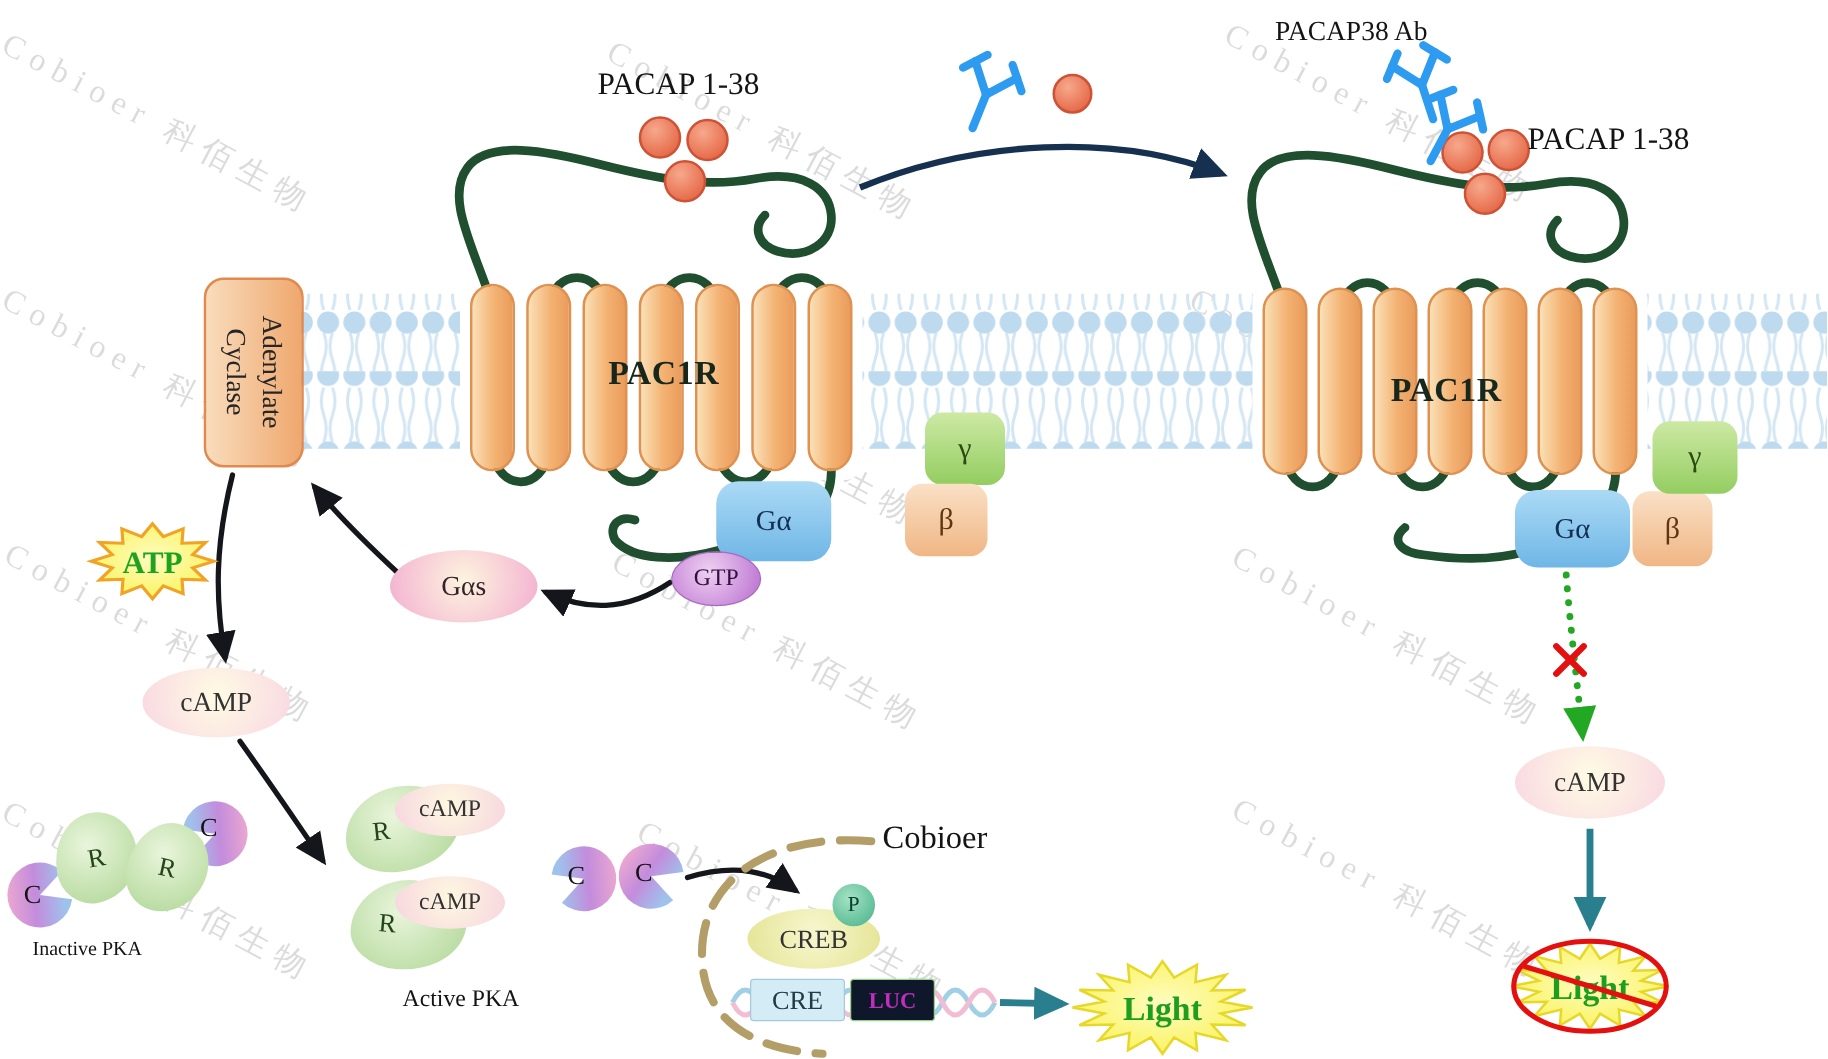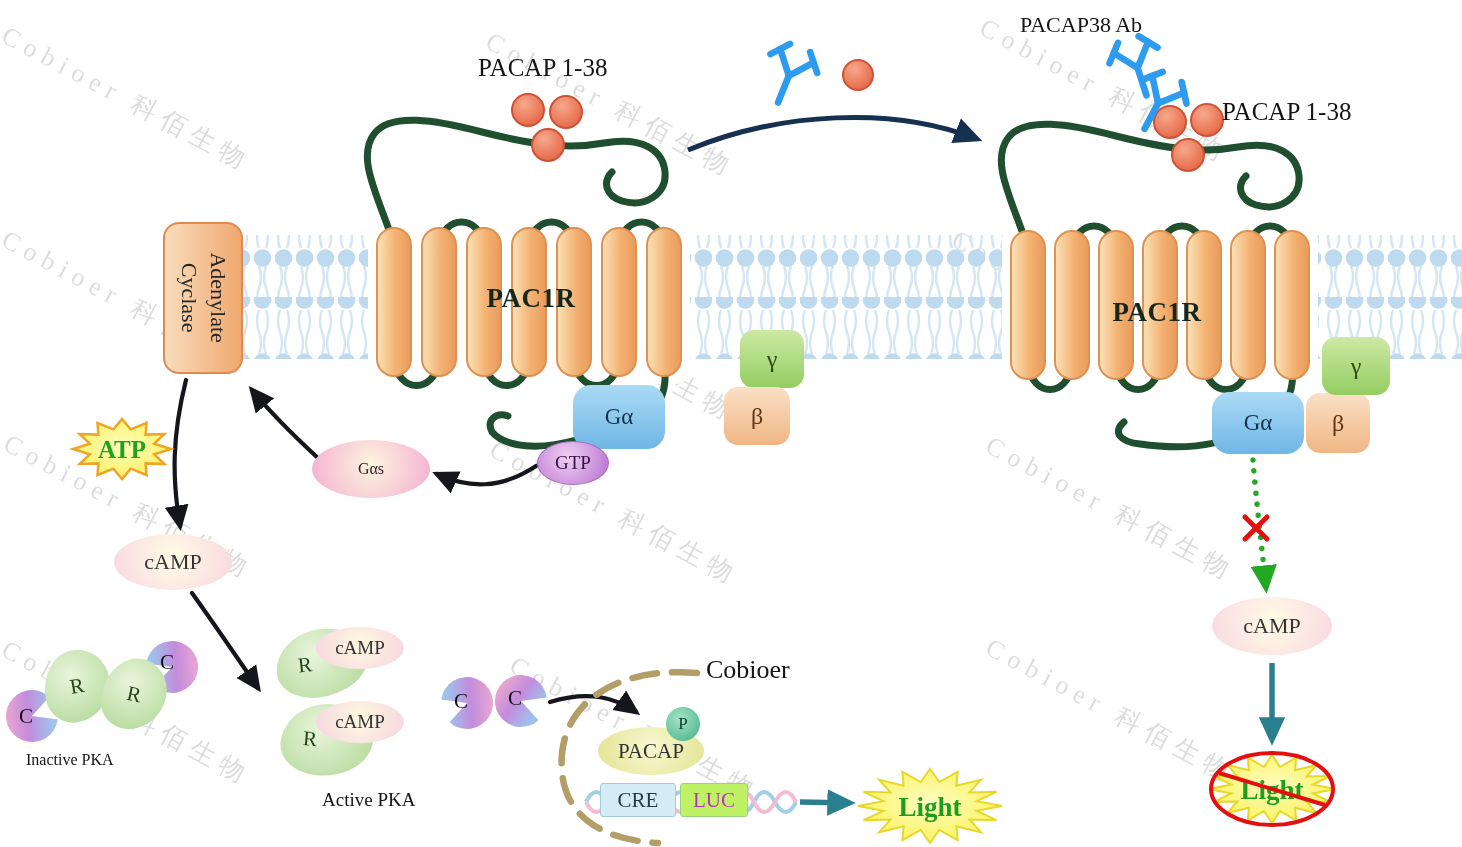--- a/index.html
+++ b/index.html
@@ -11,29 +11,29 @@
 .helix{position:absolute;z-index:2;width:36px;height:150px;border-radius:18px;background:linear-gradient(90deg,#FAE0B6,#F3B272 55%,#EA9C5C);border:2px solid #DE9150}
 .shape{position:absolute;z-index:2;display:flex;align-items:center;justify-content:center;color:#222}
 .lbl{position:absolute;z-index:3;color:#141414;white-space:nowrap}
 .center{transform:translate(-50%,-50%)}
 .ac{border-radius:16px;background:linear-gradient(90deg,#F9DCBC,#EFA86E);border:2px solid #E08A50}
 .ac-inner{width:150px;transform:rotate(90deg);display:flex;flex-direction:column;align-items:center;font-size:22px;line-height:1.3;color:#262626}
 .galpha{border-radius:18px;background:linear-gradient(180deg,#ABDAF5,#6FB6E6);font-size:23px;color:#143052}
 .gtp{border-radius:50%;background:radial-gradient(circle at 42% 35%,#EFD0F2,#B76CCE);font-size:19px;color:#331042;border:1px solid #A96AC4}
 .gamma{border-radius:14px;background:linear-gradient(180deg,#CDE9A4,#93CD60);font-size:24px;color:#2C4A12}
 .beta{border-radius:14px;background:linear-gradient(180deg,#FAE0C6,#F0B684);font-size:24px;color:#5F3512}
-.gas{border-radius:50%;background:radial-gradient(circle at 50% 42%,#FDF4DE,#F5BCD4 78%,#F0A9C6);font-size:16px;color:#35232b}
+.gas{border-radius:50%;background:radial-gradient(circle at 50% 42%,#FDF4DE,#F5BCD4 78%,#F0A9C6);font-size:22px;color:#35232b}
 .camp{border-radius:50%;background:radial-gradient(circle at 50% 40%,#FFFBE4,#F8D6E2);font-size:22px;color:#333}
 .rblob{background:radial-gradient(circle at 42% 35%,#E9F5DC,#ADD592);border-radius:52% 48% 58% 42%/60% 45% 55% 40%;font-size:21px;color:#24451c}
 .rblob.active{justify-content:flex-start;padding-left:22px}
 .campsm{border-radius:50%;background:radial-gradient(circle at 50% 40%,#FEF8E0,#F6D4E0);font-size:19px;color:#333}
 .creb{border-radius:50%;background:radial-gradient(circle at 50% 40%,#F7F7CF,#E3E392);font-size:21px;color:#333}
 .pcirc{border-radius:50%;background:radial-gradient(circle at 40% 35%,#A5E2C5,#43B187);font-size:17px;color:#09412d}
 .crebox{background:#D4ECF5;border:1px solid #A5CBDA;font-size:21px;color:#213a44;border-radius:3px}
-.lucbox{background:#bef264;border:1px solid #96D386;font-size:21px;font-weight:normal;color:#C02EC0;border-radius:3px}
+.lucbox{background:#0f172a;border:1px solid #96D386;font-size:18px;font-weight:bold;color:#C02EC0;border-radius:3px}
 .pac1r{width:118px;text-align:center;font-weight:bold;font-size:27px;color:#17271b;letter-spacing:.5px}
 .clbl{font-size:21px}
 </style>
 </head>
 <body>
 
 <div class="canvas">
 
   <div class="wm" style="left:12px;top:18px">Cobioer 科佰生物</div>
   <div class="wm" style="left:496px;top:24px">Cobioer 科佰生物</div>
@@ -209,21 +209,21 @@
   <div class="shape gamma" style="left:1322px;top:337px;width:68px;height:58px">γ</div>
   <div class="shape camp" style="left:1212px;top:597px;width:120px;height:58px">cAMP</div>
 
   <div class="shape rblob" style="left:44px;top:650px;width:66px;height:72px;transform:rotate(-10deg)">R</div>
   <div class="shape rblob" style="left:102px;top:658px;width:64px;height:72px;transform:rotate(12deg)">R</div>
   <div class="shape rblob active" style="left:276px;top:629px;width:92px;height:68px;transform:rotate(-6deg)">R</div>
   <div class="shape rblob active" style="left:281px;top:704px;width:92px;height:72px;transform:rotate(5deg)">R</div>
   <div class="shape campsm" style="left:316px;top:627px;width:88px;height:42px">cAMP</div>
   <div class="shape campsm" style="left:316px;top:701px;width:88px;height:42px">cAMP</div>
 
-  <div class="shape creb" style="left:598px;top:727px;width:106px;height:48px">PACAP</div>
+  <div class="shape creb" style="left:598px;top:727px;width:106px;height:48px">CREB</div>
   <div class="shape pcirc" style="left:666px;top:707px;width:34px;height:34px">P</div>
   <div class="shape crebox" style="left:600px;top:783px;width:76px;height:34px">CRE</div>
   <div class="shape lucbox" style="left:680px;top:783px;width:68px;height:34px">LUC</div>
 
   <div class="lbl" style="left:478px;top:54px;font-size:25px">PACAP 1-38</div>
   <div class="lbl" style="left:1020px;top:12px;font-size:22px">PACAP38 Ab</div>
   <div class="lbl" style="left:1222px;top:98px;font-size:25px">PACAP 1-38</div>
   <div class="lbl pac1r" style="left:472px;top:283px">PAC1R</div>
   <div class="lbl pac1r" style="left:1098px;top:297px">PAC1R</div>
   <div class="lbl" style="left:706px;top:655px;font-size:26px">Cobioer</div>

